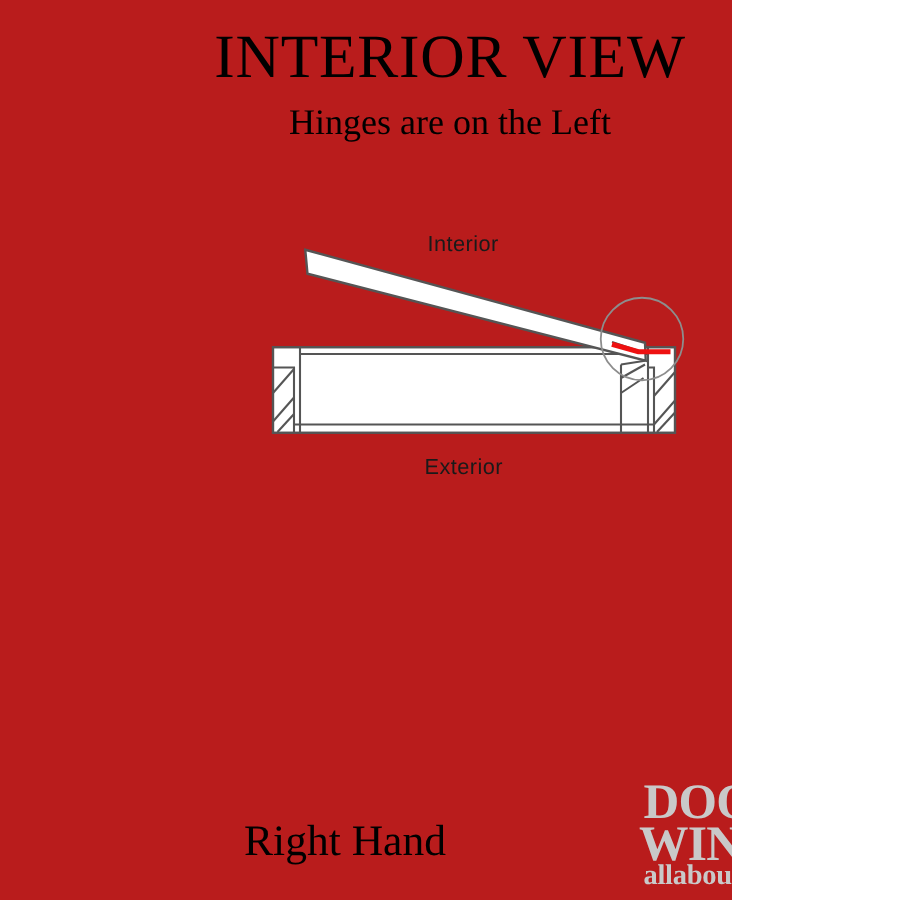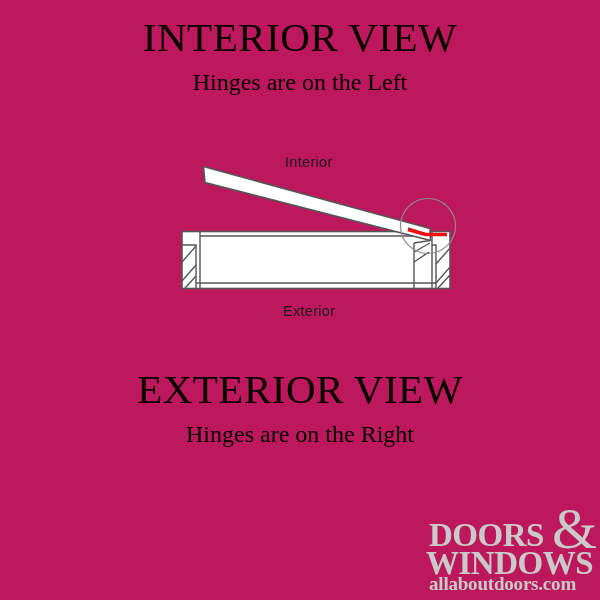--- a/index.html
+++ b/index.html
@@ -2,23 +2,23 @@
 <html><head>
 <meta charset="utf-8">
 <style>
   html, body {
     margin: 0;
     padding: 0;
     background: #ffffff;
   }
   #page {
     position: relative;
-    width: 600px;
+    width: 488px;
     height: 600px;
-    background: #be185d;
+    background: #b91c1c;
     overflow: hidden;
     font-family: "Liberation Serif", serif;
     color: #000000;
   }
 
   
   .heading-block {
     position: absolute;
     left: 0;
     width: 600px;
@@ -193,25 +193,22 @@
 
       <g stroke="#8d8d8d" stroke-width="1.2" fill="none">
         <circle cx="428" cy="226" r="27.5"></circle>
       </g>
 
       <text class="diag-label" x="285" y="167">Interior</text>
       <text class="diag-label" x="283" y="316">Exterior</text>
     </svg>
   </div>
 
-  <div class="heading-block" id="exterior-heading">
-    <div class="heading-line1">EXTERIOR VIEW</div>
-    <div class="heading-line2">Hinges are on the Right</div>
-  </div>
-
+
+  <div id="hand-label">Right Hand</div>
 
   <div id="watermark">
     <div id="wm-doors">DOORS</div>
     <div id="wm-amp">&amp;</div>
     <div id="wm-windows">WINDOWS</div>
     <div id="wm-url">allaboutdoors.com</div>
   </div>
 
 </div>
 

